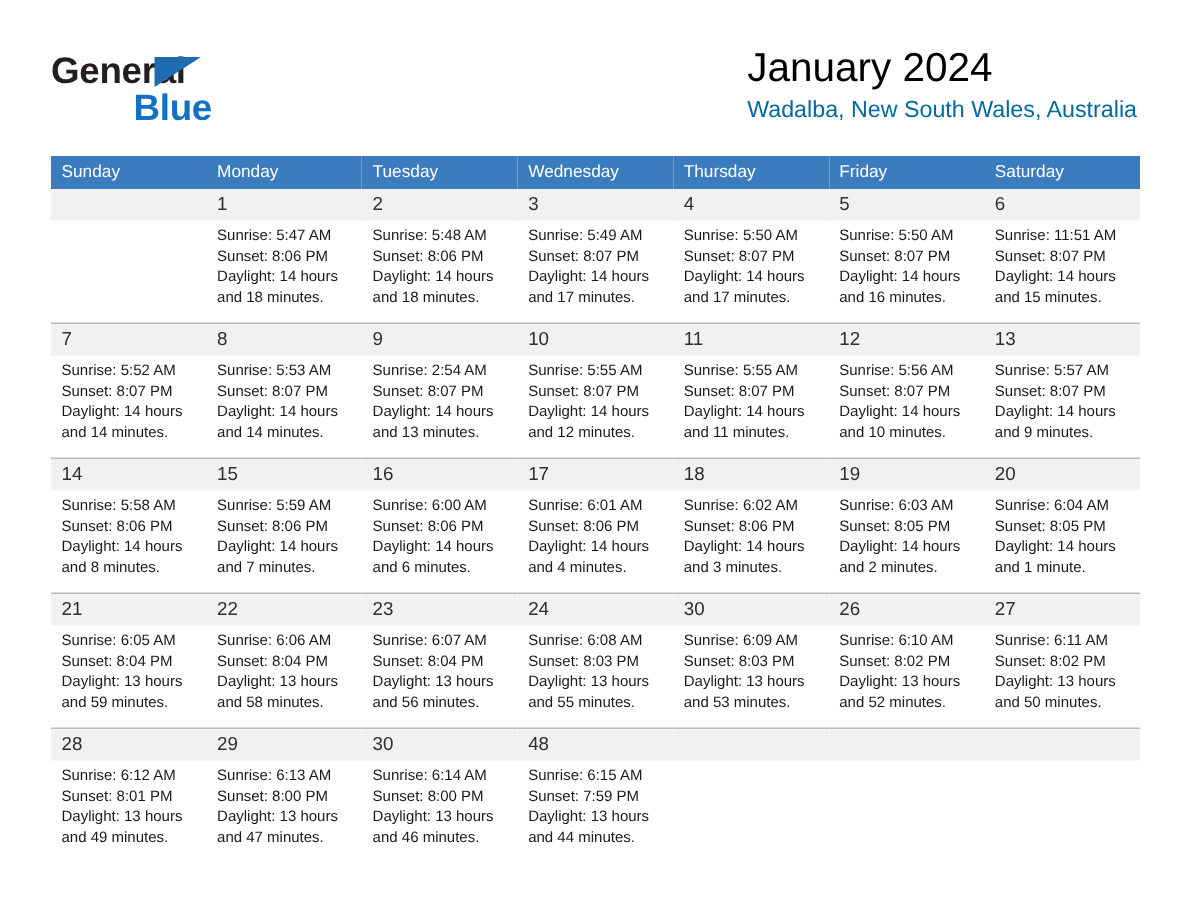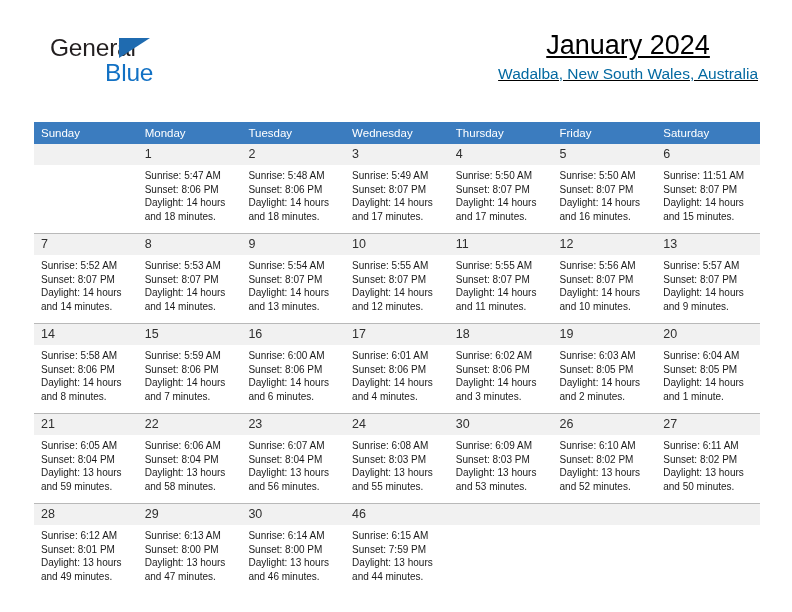--- a/index.html
+++ b/index.html
@@ -24,24 +24,25 @@
   
   .masthead {
     position: absolute;
     left: 34px;
     top: 28px;
     right: 34px;
     height: 66px;
   }
   .logo {
     position: absolute;
-    left: 16px;
+    left: 0;
     top: 6px;
     width: 190px;
     height: 58px;
+    font-weight: bold;
   }
   .logo-general {
     position: absolute;
     left: 0;
     top: 0;
     font-size: 24.5px;
     letter-spacing: -0.2px;
     color: #231f20;
     font-family: "Liberation Sans", sans-serif;
   }
@@ -61,22 +62,21 @@
     font-size: 24.5px;
     letter-spacing: -0.2px;
     color: #1271c4;
     font-family: "Liberation Sans", sans-serif;
   }
 
   .titles {
     position: absolute;
     right: 0;
     top: 0;
-    text-align: center;
-    text-decoration: underline;
+    text-align: left;
   }
   .cal-title {
     font-size: 27px;
     line-height: 34px;
     color: #000000;
     font-weight: normal;
     margin: 0;
     white-space: nowrap;
   }
   .cal-subtitle {
@@ -91,21 +91,20 @@
   .calendar {
     position: absolute;
     left: 34px;
     top: 104px;
     width: 726px;
   }
   table.cal {
     width: 726px;
     border-collapse: collapse;
     table-layout: fixed;
-    margin-top: 18px;
   }
   table.cal th {
     background: #3b7cbf;
     color: #ffffff;
     font-size: 11.5px;
     font-weight: normal;
     text-align: left;
     padding: 5px 0 5px 7px;
     height: 11px;
     border: none;
@@ -250,21 +249,21 @@
               <div class="info">
                 <div>Sunrise: 5:53 AM</div>
                 <div>Sunset: 8:07 PM</div>
                 <div>Daylight: 14 hours</div>
                 <div>and 14 minutes.</div>
               </div>
             </td>
             <td class="day">
               <div class="daynum">9</div>
               <div class="info">
-                <div>Sunrise: 5:54 AM</div>
+                <div>Sunrise: 2:54 AM</div>
                 <div>Sunset: 8:07 PM</div>
                 <div>Daylight: 14 hours</div>
                 <div>and 13 minutes.</div>
               </div>
             </td>
             <td class="day">
               <div class="daynum">10</div>
               <div class="info">
                 <div>Sunrise: 5:55 AM</div>
                 <div>Sunset: 8:07 PM</div>
@@ -452,21 +451,21 @@
             <td class="day">
               <div class="daynum">30</div>
               <div class="info">
                 <div>Sunrise: 6:14 AM</div>
                 <div>Sunset: 8:00 PM</div>
                 <div>Daylight: 13 hours</div>
                 <div>and 46 minutes.</div>
               </div>
             </td>
             <td class="day">
-              <div class="daynum">46</div>
+              <div class="daynum">48</div>
               <div class="info">
                 <div>Sunrise: 6:15 AM</div>
                 <div>Sunset: 7:59 PM</div>
                 <div>Daylight: 13 hours</div>
                 <div>and 44 minutes.</div>
               </div>
             </td>
             <td class="day empty">
               <div class="daynum"></div>
             </td>

